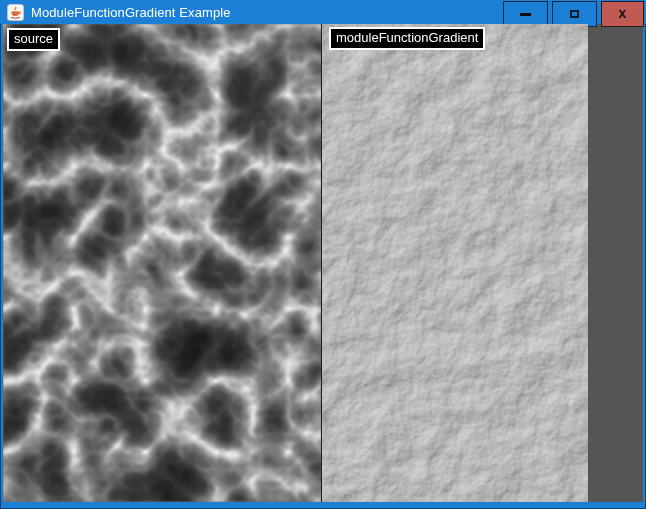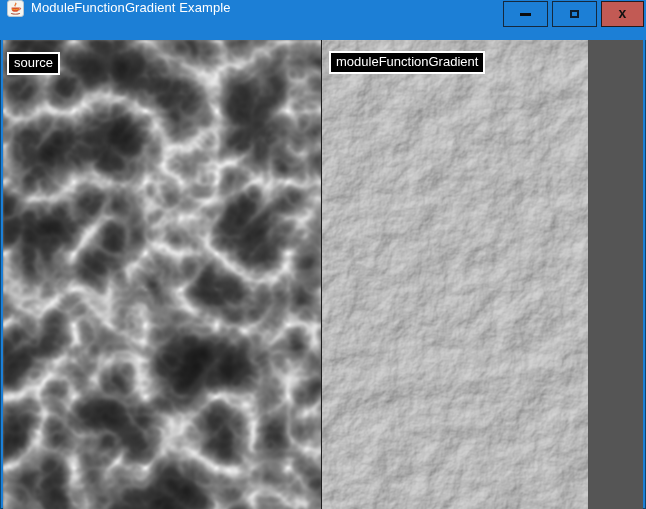--- a/index.html
+++ b/index.html
@@ -6,21 +6,21 @@
   *{box-sizing:border-box;}
   .window{
     position:relative;width:646px;height:509px;
     background:#1c7fd6;
     font-family:"Liberation Sans", sans-serif;
     box-shadow:inset 0 0 0 1px #0e456f;
     overflow:hidden;
   }
   
   .titlebar{
-    position:relative;height:40px;display:flex;align-items:flex-start;
+    position:relative;height:24px;display:flex;align-items:center;
     background:#1c7fd6;padding-left:7px;
   }
   .app-icon{width:17px;height:17px;flex:0 0 auto;display:block;}
   .title-text{
     color:#ffffff;font-size:13px;margin-left:7px;white-space:nowrap;
     letter-spacing:0.1px;
   }
   .controls{
     position:absolute;top:1px;right:2px;display:flex;gap:4px;height:26px;
   }
@@ -40,21 +40,21 @@
   .content{
     display:flex;width:640px;height:478px;margin:0 3px;background:#555;
   }
   .panel{position:relative;height:478px;overflow:hidden;background:#6f6f6f;}
   .panel.left{width:319px;border-right:1px solid #1d1d1d;}
   .panel.right{width:266px;}
   .panel svg.noise{position:absolute;left:0;top:0;display:block;}
   .img-label{
     position:absolute;z-index:5;
     background:#000000;color:#ffffff;border:2px solid #ffffff;
-    font-size:13px;line-height:1.15;padding:2px 5px;white-space:nowrap;margin-top:8px;
+    font-size:13px;line-height:1.15;padding:2px 5px;white-space:nowrap;
   }
   .panel.left .img-label{left:4px;top:4px;}
   .panel.right .img-label{left:7px;top:3px;}
 </style>
 </head>
 <body>
 
 <div class="window">
 
   <div class="titlebar">

